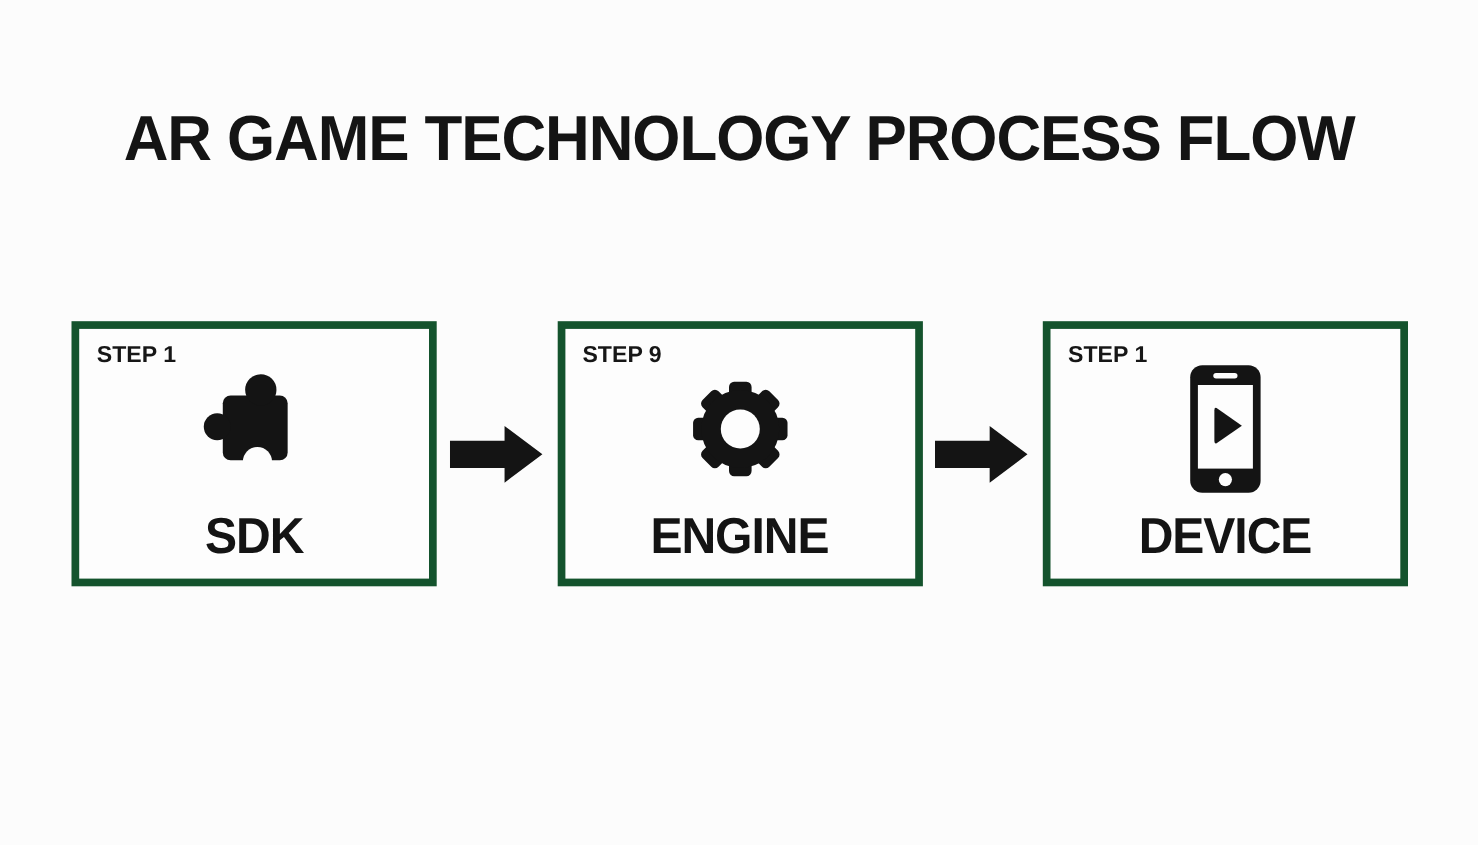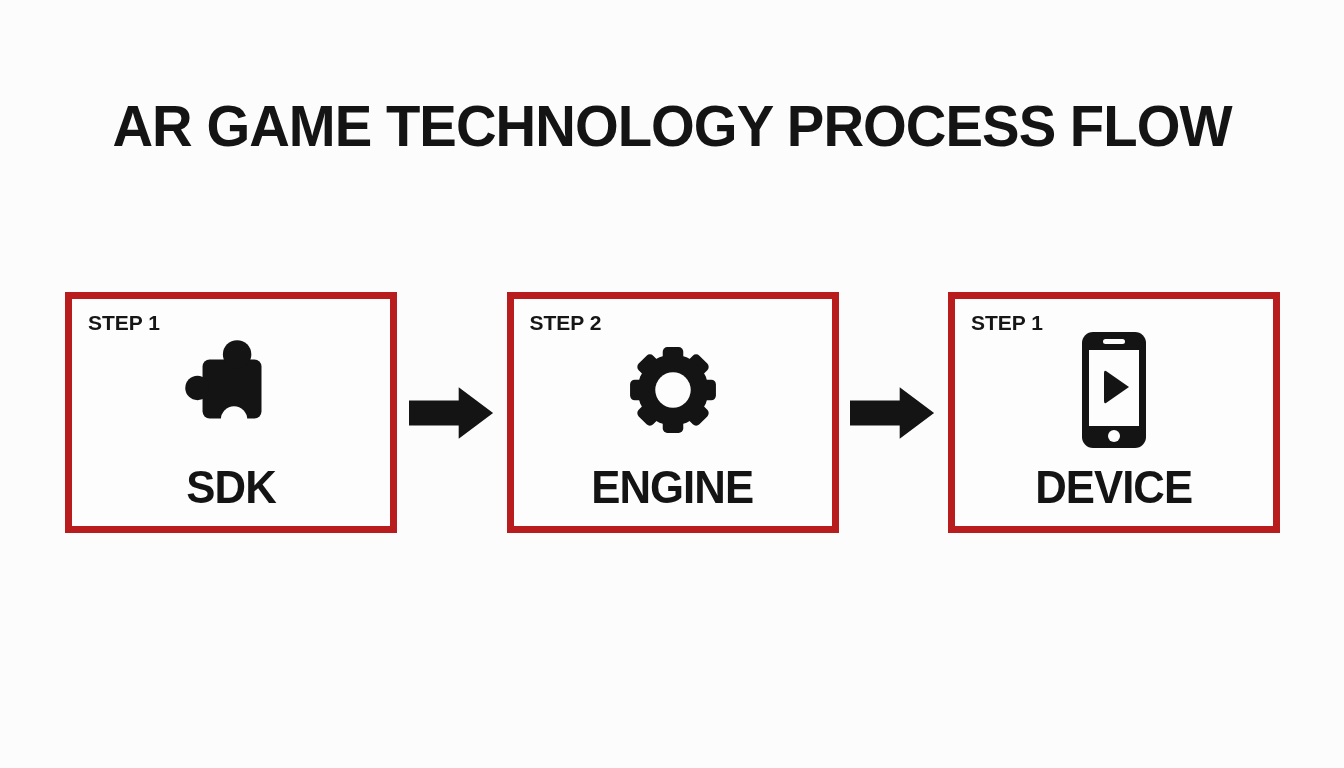--- a/index.html
+++ b/index.html
@@ -38,21 +38,21 @@
     height: 241px;
     display: flex;
     align-items: stretch;
     justify-content: space-between;
   }
   .step-box {
     position: relative;
     width: 332px;
     height: 241px;
     box-sizing: border-box;
-    border: 7px solid #b91c1c;
+    border: 7px solid #14532d;
     background: #fdfdfd;
     display: flex;
     flex-direction: column;
     align-items: center;
   }
   .step-label {
     position: absolute;
     top: 12px;
     left: 16px;
     font-size: 21px;
@@ -113,21 +113,21 @@
       <div class="box-name">SDK</div>
     </div>
 
     <div class="connector">
       <svg width="86" height="58" viewBox="0 0 90 60">
         <polygon points="0,17 52,17 52,3 88,30 52,57 52,43 0,43" fill="#141414"></polygon>
       </svg>
     </div>
 
     <div class="step-box">
-      <span class="step-label">STEP 2</span>
+      <span class="step-label">STEP 9</span>
       <div class="icon-area">
         <span>
           <svg width="112" height="112" viewBox="0 0 120 120">
             <g fill="#141414">
               <rect x="49" y="14" width="22" height="92" rx="5"></rect>
               <rect x="49" y="14" width="22" height="92" rx="5" transform="rotate(45 60 60)"></rect>
               <rect x="49" y="14" width="22" height="92" rx="5" transform="rotate(90 60 60)"></rect>
               <rect x="49" y="14" width="22" height="92" rx="5" transform="rotate(135 60 60)"></rect>
               <circle cx="60" cy="60" r="38"></circle>
             </g>

